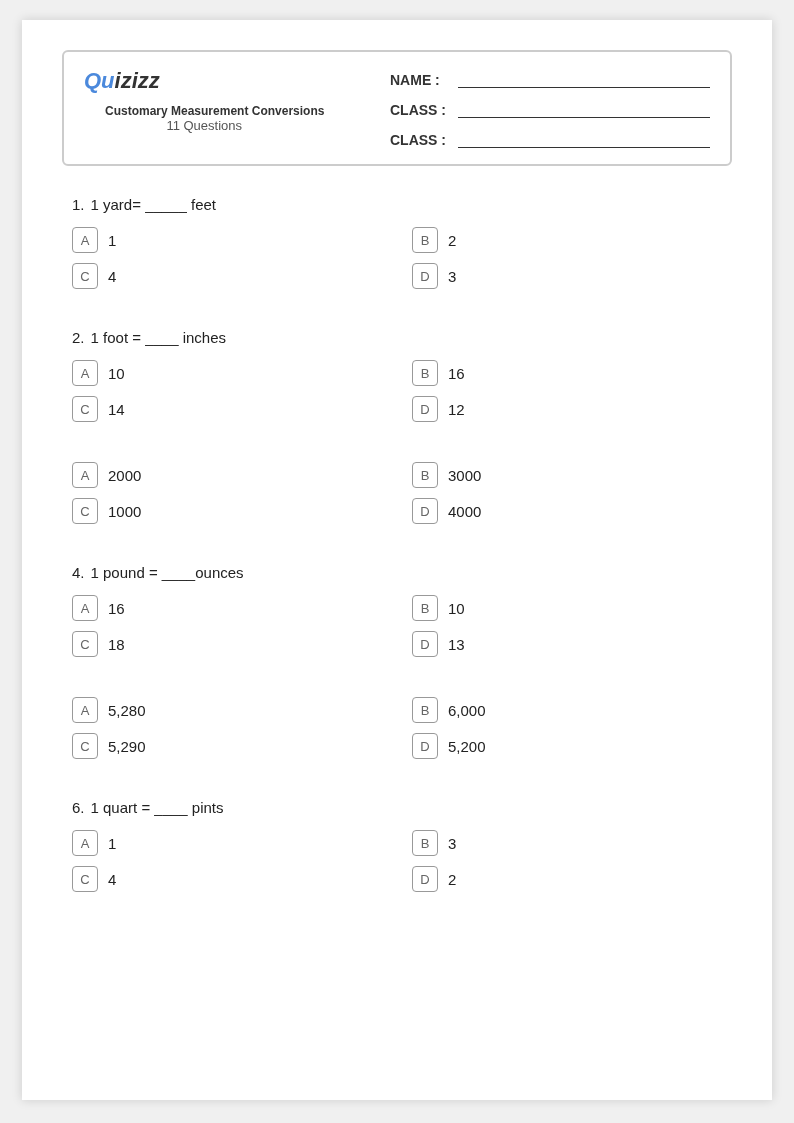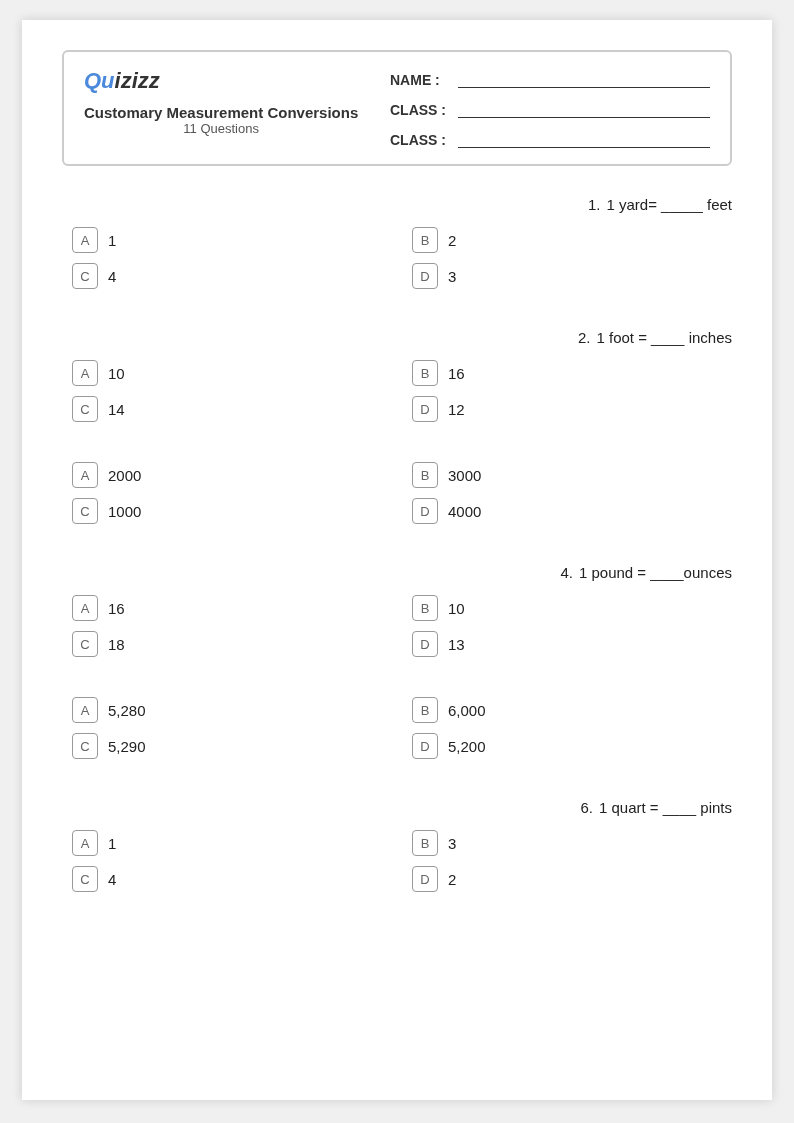--- a/index.html
+++ b/index.html
@@ -29,23 +29,24 @@
     .header-left {}
     .logo {
       font-size: 22px;
       font-weight: bold;
       color: #333;
       margin-bottom: 10px;
     }
     .logo span.q-blue { color: #4b89dc; font-style: italic; font-weight: 900; }
     .logo span.q-dark { color: #333; font-style: italic; font-weight: 900; }
     .worksheet-title {
-      font-size: 15px;
+      font-size: 12px;
       font-weight: bold;
       color: #333;
+      margin-left: 21px;
     }
     .worksheet-subtitle {
       font-size: 13px;
       color: #555;
       text-align: center;
     }
     .header-right {
       display: flex;
       flex-direction: column;
       gap: 10px;
@@ -64,21 +65,20 @@
     }
     .field-line {
       flex: 1;
       border-bottom: 1.5px solid #333;
       height: 20px;
     }
     .questions-container {
       display: flex;
       flex-direction: column;
       gap: 30px;
-      text-align: right;
     }
     .question-block {
       margin-bottom: 10px;
     }
     .question-text {
       font-size: 15px;
       color: #222;
       margin-bottom: 14px;
       padding-left: 10px;
     }

